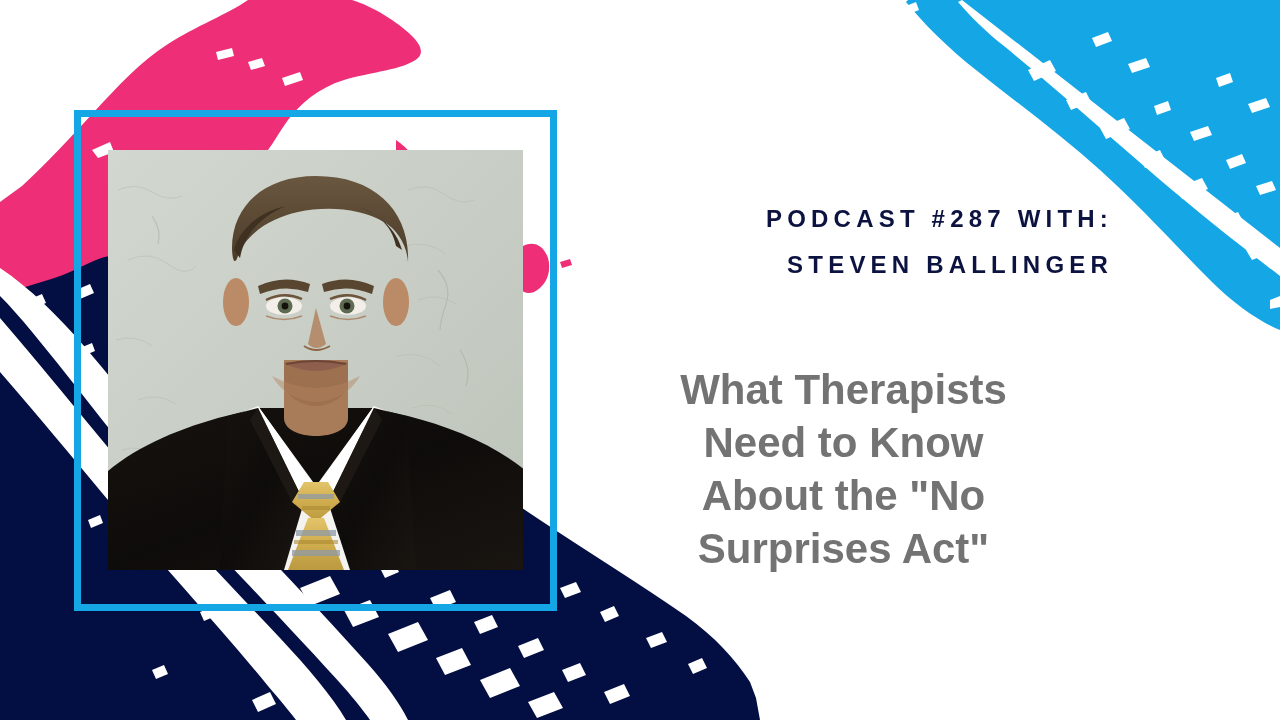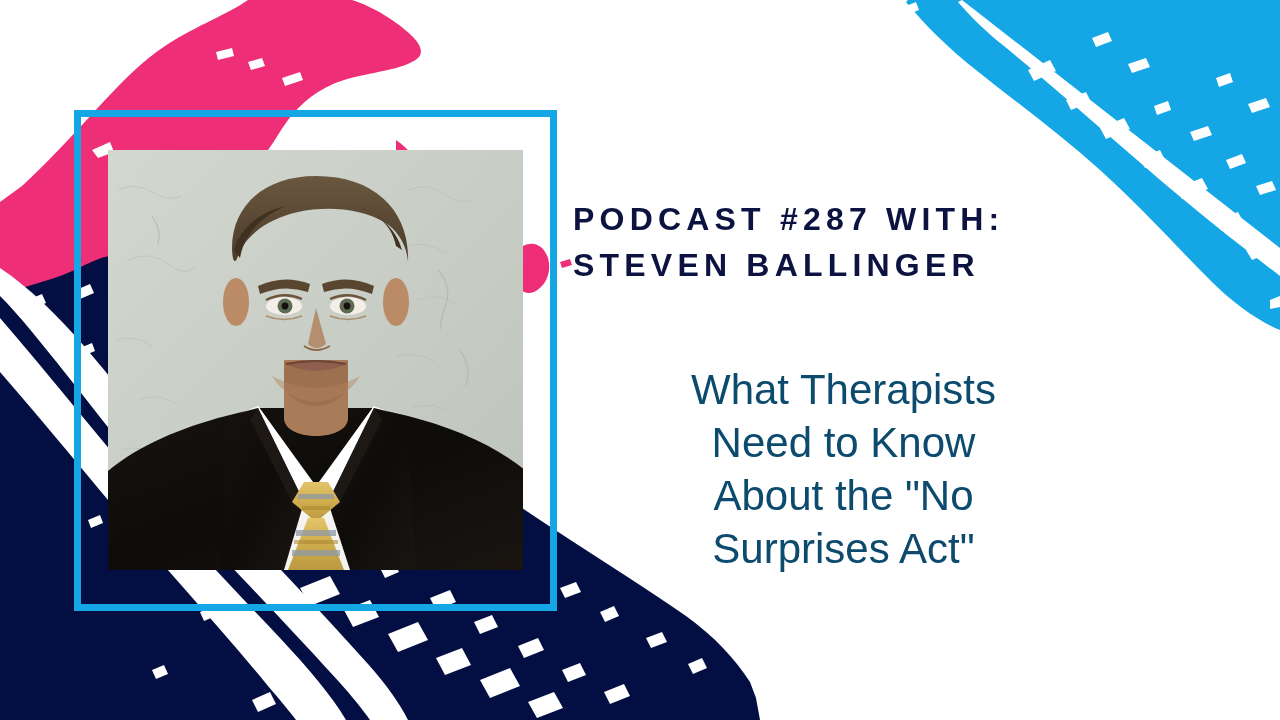--- a/index.html
+++ b/index.html
@@ -45,36 +45,36 @@
   }
   #headshot svg { display: block; }
 
   
   #eyebrow {
     position: absolute;
     left: 573px;
     top: 196px;
     width: 540px;
     color: #0C1340;
-    font-size: 32px;
+    font-size: 24px;
     font-weight: bold;
     letter-spacing: 5.2px;
     line-height: 46px;
-    text-align: left;
+    text-align: right;
     white-space: pre-line;
     text-transform: uppercase;
   }
   #headline {
     position: absolute;
     left: 600px;
     top: 363px;
     width: 487px;
-    color: #0c4a6e;
+    color: #737373;
     font-size: 42px;
-    font-weight: normal;
+    font-weight: bold;
     line-height: 53px;
     text-align: center;
     white-space: pre-line;
   }
 </style>
 </head>
 <body>
 
 <div id="canvas">
 

